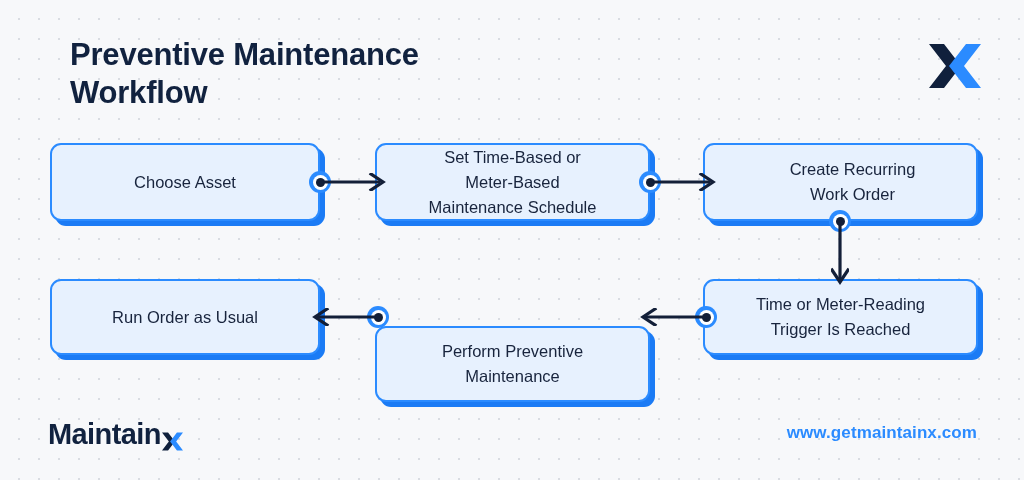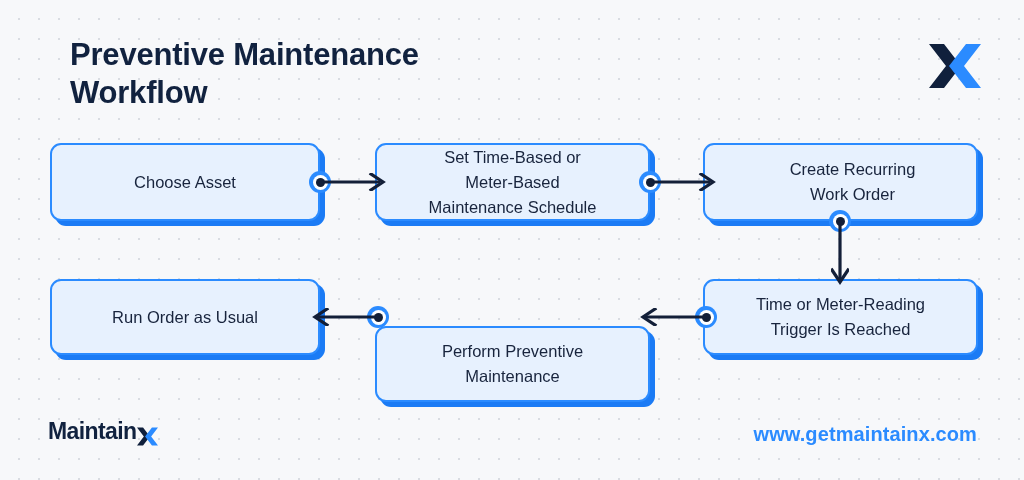--- a/index.html
+++ b/index.html
@@ -139,39 +139,39 @@
   #conn-5 { left: 311px; top: 306px; width: 78px; height: 22px; }
   #conn-5 .conn-dot   { right: 0px; top: 0px; }
   #conn-5 .conn-arrow { left: 0px;  top: 2px; }
 
   
   #footer-logo {
     position: absolute;
     left: 48px;
     top: 418px;
     display: flex;
-    align-items: flex-end;
-    font-size: 23px;
+    align-items: center;
+    font-size: 29px;
     font-weight: bold;
     letter-spacing: -0.6px;
     color: #11223f;
   }
   #footer-logo-x {
     position: relative;
     display: inline-block;
     width: 21px;
     height: 21px;
     margin-left: 1px;
     transform: translateY(2px);
   }
   #footer-url {
     position: absolute;
     right: 47px;
     top: 423px;
-    font-size: 20px;
+    font-size: 17px;
     font-weight: bold;
     color: #2b8bff;
     letter-spacing: 0.1px;
   }
 </style>
 </head>
 <body>
 
 <div id="canvas">
 

